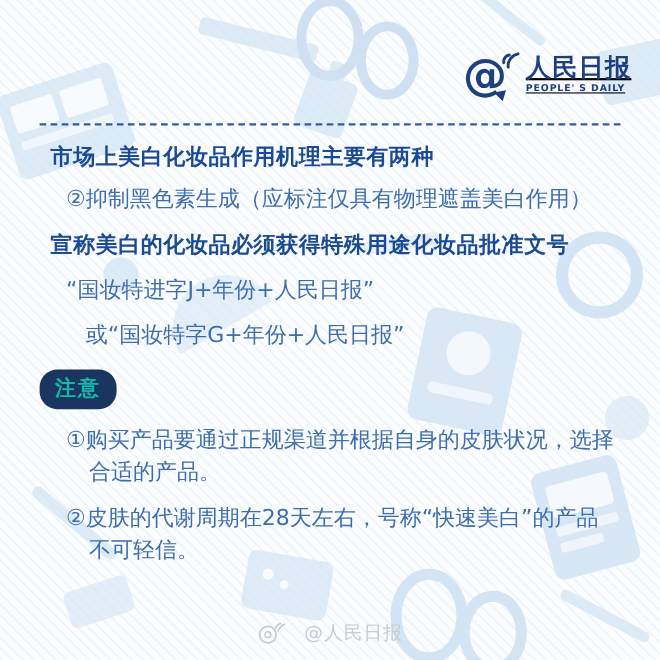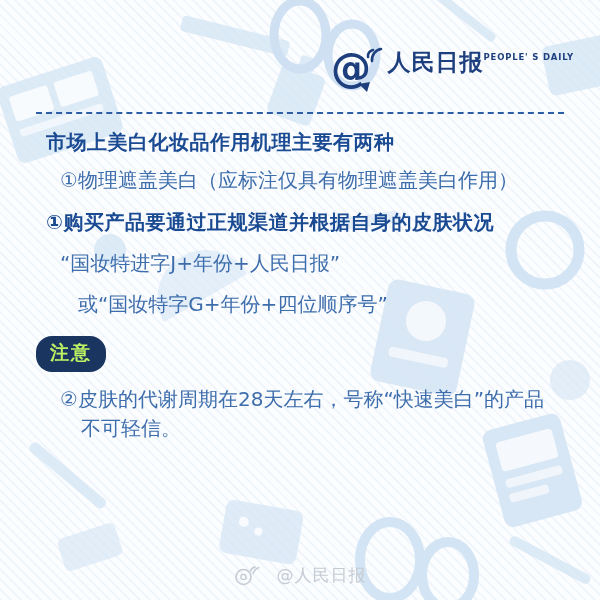--- a/index.html
+++ b/index.html
@@ -17,42 +17,42 @@
       rgba(199,219,238,0.22) 0px, rgba(199,219,238,0.22) 2px,
       rgba(255,255,255,0) 2px, rgba(255,255,255,0) 7px);
   }
   .bg-svg { position: absolute; left: 0; top: 0; z-index: 0; }
 
   
   .logo {
     position: absolute; top: 44px; right: 26px; z-index: 3;
     display: flex; align-items: flex-start; gap: 5px;
   }
-  .logo-text { display: flex; flex-direction: row; margin-top: 6px; }
+  .logo-text { display: flex; flex-direction: column; margin-top: 6px; text-decoration: underline; }
   .logo-cn { font-size: 23px; font-weight: bold; color: #1e3f7d; letter-spacing: 1px; line-height: 1.05; }
   .logo-en { font-size: 8.5px; font-weight: bold; color: #1e3f7d; letter-spacing: 0.8px; margin-top: 2px; }
 
   
   .content { position: absolute; left: 34px; right: 34px; top: 99px; z-index: 2; }
   .title {
     font-size: 37px; font-weight: bold; color: #17478f;
     letter-spacing: 1px; line-height: 50px; margin-left: 10px;
     white-space: nowrap;
   }
   .divider { border-top: 2px dashed #2d5da5; margin: 13px 2px 0 2px; height: 0; }
   .sec-heading {
     font-size: 20px; font-weight: bold; color: #1a4a92;
     margin: 15px 0 0 12px; white-space: nowrap; letter-spacing: 0.5px;
   }
   .item { font-size: 20px; color: #3e6dab; margin: 11px 0 0 26px; white-space: nowrap; }
   .code { font-size: 20px; color: #3e6dab; margin: 14px 0 0 26px; white-space: nowrap; }
   .code.alt { margin-left: 44px; }
   .badge {
     display: inline-block; margin: 18px 0 0 2px;
-    background: #1a3560; color: #bef264;
+    background: #1a3560; color: #14b8a6;
     font-size: 19px; font-weight: bold; letter-spacing: 2px;
     padding: 4px 14px 6px 14px; border-radius: 16px;
   }
   .note {
     font-size: 20px; color: #3e6dab; line-height: 1.45;
     margin: 13px 4px 0 26px; padding-left: 21px; text-indent: -21px;
   }
 
   
   .watermark {
@@ -122,27 +122,28 @@
     <div class="logo-text">
       <span class="logo-cn">人民日报</span>
       <span class="logo-en">PEOPLE' S DAILY</span>
     </div>
   </div>
 
   <div class="content">
     <div class="divider"></div>
 
     <h2 class="sec-heading">市场上美白化妆品作用机理主要有两种</h2>
-    <p class="item">①物理遮盖美白（应标注仅具有物理遮盖美白作用）</p>
+    <p class="item">②抑制黑色素生成（应标注仅具有物理遮盖美白作用）</p>
 
-    <h2 class="sec-heading">①购买产品要通过正规渠道并根据自身的皮肤状况</h2>
+    <h2 class="sec-heading">宣称美白的化妆品必须获得特殊用途化妆品批准文号</h2>
     <p class="code">“国妆特进字J+年份+人民日报”</p>
-    <p class="code alt">或“国妆特字G+年份+四位顺序号”</p>
+    <p class="code alt">或“国妆特字G+年份+人民日报”</p>
 
     <div class="badge">注意</div>
+    <p class="note">①购买产品要通过正规渠道并根据自身的皮肤状况，选择合适的产品。</p>
     <p class="note">②皮肤的代谢周期在28天左右，号称“快速美白”的产品不可轻信。</p>
   </div>
 
   <div class="watermark">
     <svg width="26" height="24" viewBox="0 0 26 24" aria-hidden="true">
       <circle cx="10" cy="14" r="7.5" fill="none" stroke="#c6cbd3" stroke-width="1.6"></circle>
       <circle cx="10" cy="14" r="2.6" fill="none" stroke="#c6cbd3" stroke-width="1.4"></circle>
       <path d="M17 8 a6 6 0 0 1 4.5 -4" fill="none" stroke="#c6cbd3" stroke-width="1.6" stroke-linecap="round"></path>
       <path d="M19.5 10.5 a9 9 0 0 1 6 -6" fill="none" stroke="#c6cbd3" stroke-width="1.6" stroke-linecap="round"></path>
     </svg>

